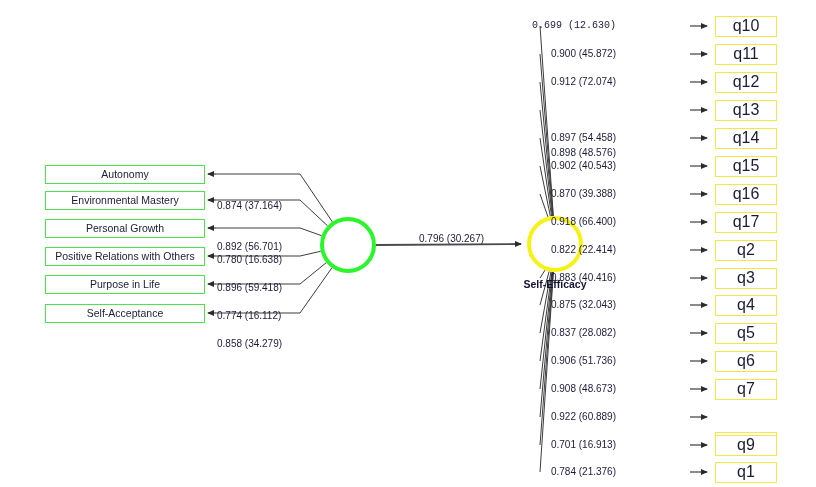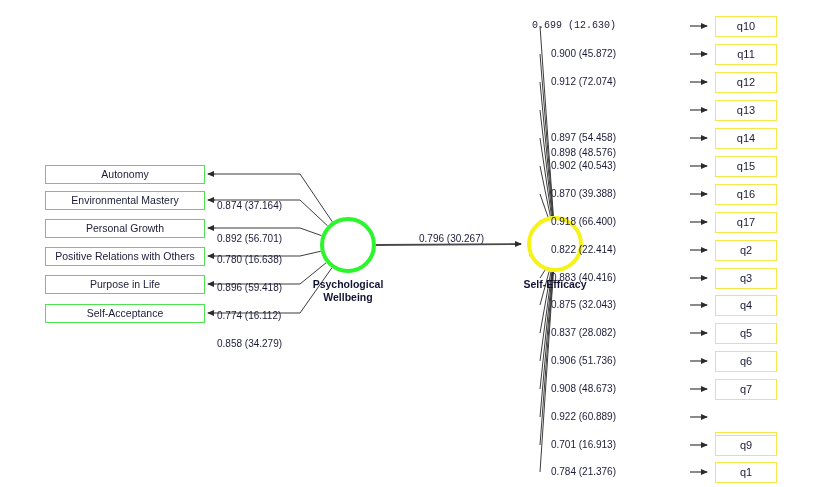--- a/index.html
+++ b/index.html
@@ -43,21 +43,21 @@
     border: 1.6px solid #4ee24e;
     left: 45px;
     width: 160px;
     height: 19px;
   }
   .node-box.right {
     border: 1.6px solid #f5e64a;
     left: 715px;
     width: 62px;
     height: 21px;
-    font-size: 11px;
+    font-size: 16px;
   }
   .edge-label {
     position: absolute;
     font-size: 10px;
     line-height: 1;
     color: #1b1b38;
     white-space: nowrap;
     background: transparent;
   }
   .edge-label.left-side {
@@ -184,30 +184,28 @@
   <div id="left-boxes">
       <div class="node-box left" style="top: 164.5px;">Autonomy</div>
       <div class="node-box left" style="top: 190.5px;">Environmental Mastery</div>
       <div class="node-box left" style="top: 218.5px;">Personal Growth</div>
       <div class="node-box left" style="top: 246.5px;">Positive Relations with Others</div>
       <div class="node-box left" style="top: 274.5px;">Purpose in Life</div>
       <div class="node-box left" style="top: 303.5px;">Self-Acceptance</div>
     </div>
   <div id="left-labels">
       <div class="edge-label left-side" style="top: 168.5px;">0.874 (37.164)</div>
-      <div class="edge-label left-side" style="top: 202px;">0.892 (56.701)</div>
+      <div class="edge-label left-side" style="top: 210px;">0.892 (56.701)</div>
       <div class="edge-label left-side" style="top: 222.5px;">0.780 (16.638)</div>
       <div class="edge-label left-side" style="top: 250.5px;">0.896 (59.418)</div>
       <div class="edge-label left-side" style="top: 278.5px;">0.774 (16.112)</div>
       <div class="edge-label left-side" style="top: 307px;">0.858 (34.279)</div>
     </div>
 
   <div class="latent green"></div>
-  <div class="latent-label" id="lbl-pw">Psychological
-Wellbeing</div>
 
   <div class="struct-label">0.796 (30.267)</div>
 
   <div class="latent yellow"></div>
   <div class="latent-label" id="lbl-se">Self-Efficacy</div>
 
   <div id="right-boxes">
       <div class="node-box right" style="top: 15.5px;">q10</div>
       <div class="node-box right" style="top: 43.5px;">q11</div>
       <div class="node-box right" style="top: 71.5px;">q12</div>

